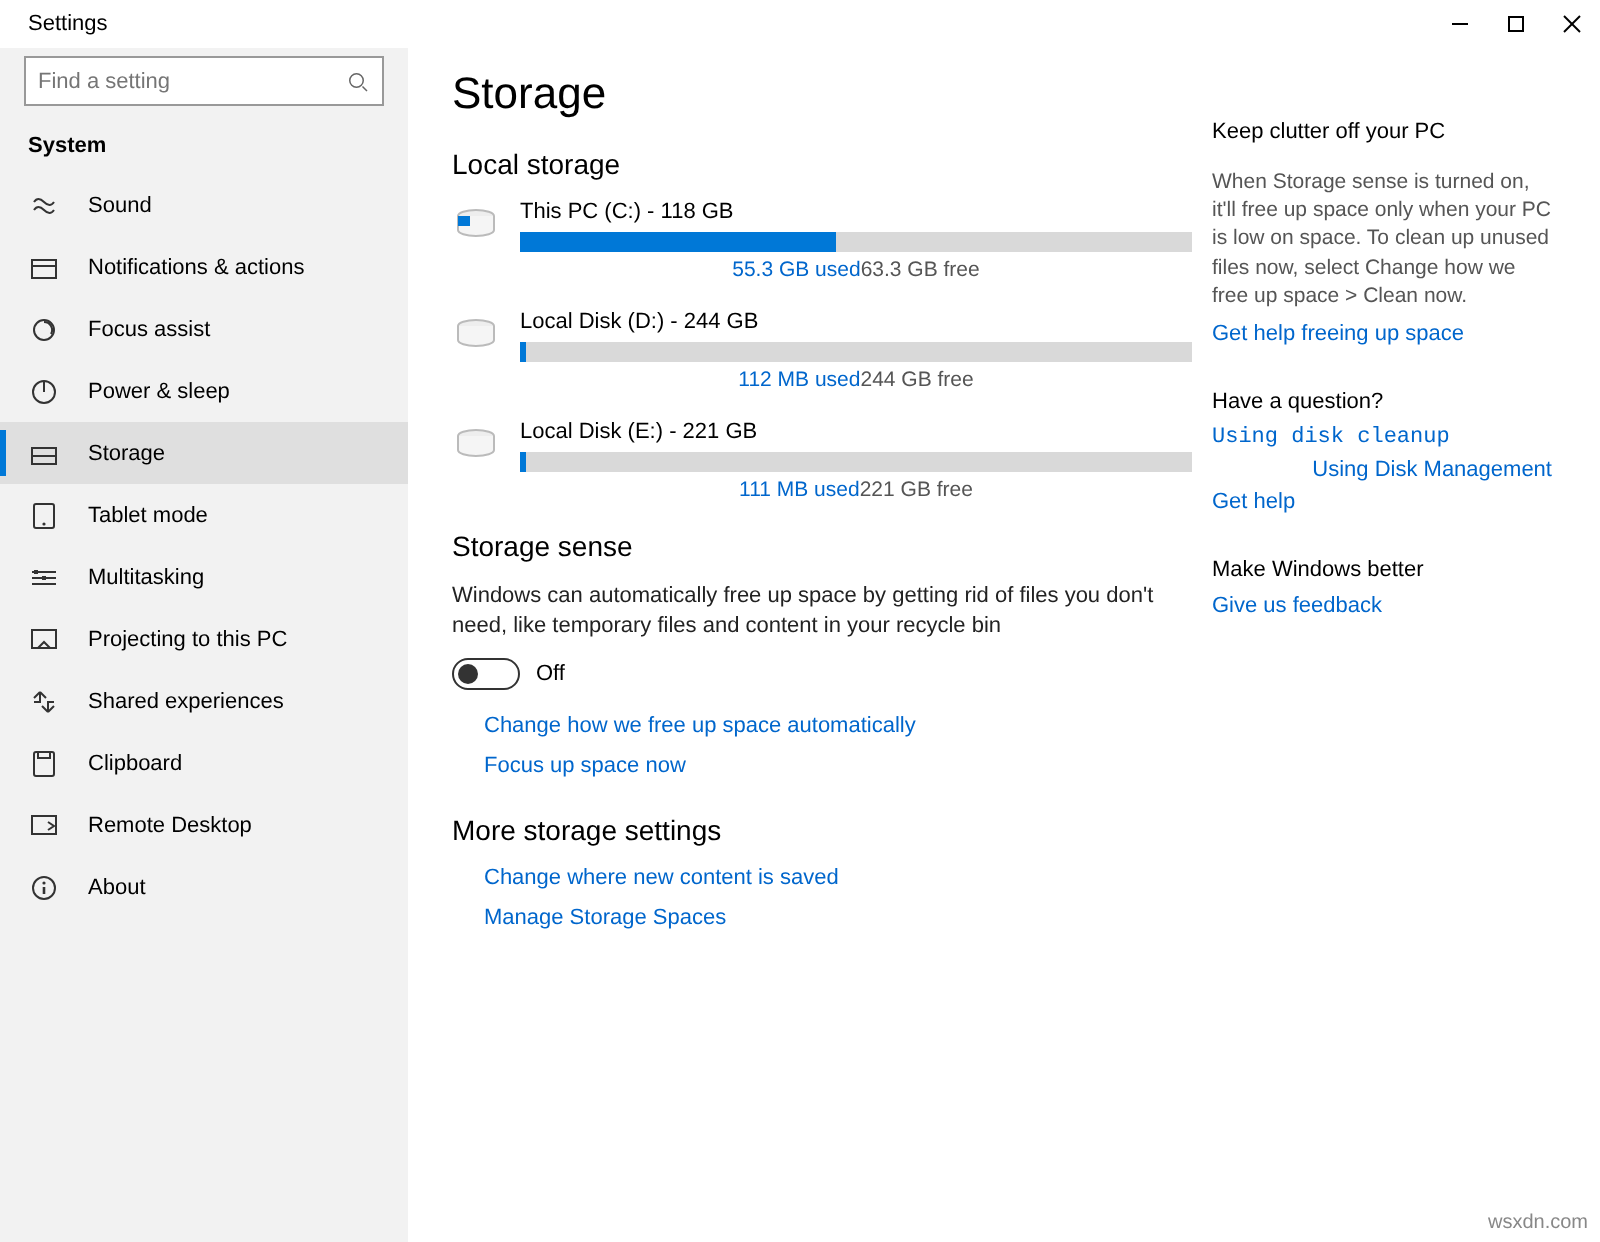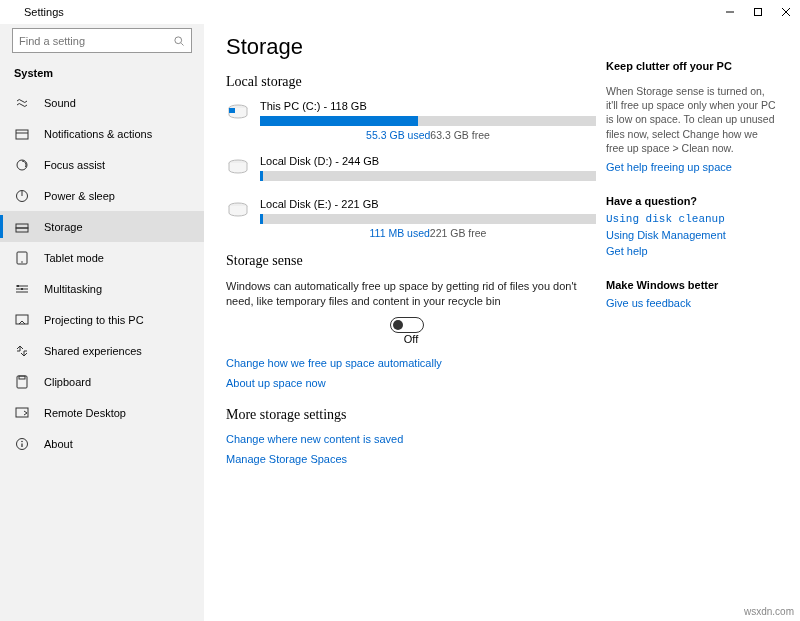--- a/index.html
+++ b/index.html
@@ -1,55 +1,55 @@
 <!DOCTYPE html>
 <html><head>
   <meta charset="utf-8">
   <style>
     * { box-sizing: border-box; margin: 0; padding: 0; font-family: "Segoe UI", sans-serif; }
     body { width: 800px; height: 621px; overflow: hidden; background: #fff; font-size: 11px; color: #000; }
     .window { display: flex; flex-direction: column; height: 100%; }
-    .titlebar { display: flex; align-items: center; height: 24px; padding-left: 24px; }
+    .titlebar { display: flex; align-items: center; height: 24px; padding-left: 14px; }
     .titlebar-title { font-size: 11px; }
     .titlebar-controls { margin-left: auto; display: flex; }
     .titlebar-btn { width: 28px; height: 24px; display:flex; align-items:center; justify-content:center; font-size:10px; }
     .body { display: flex; flex: 1; min-height: 0; }
     .sidebar { width: 204px; background: #f2f2f2; display:flex; flex-direction:column; border-right: 0; }
     .home-row { display:flex; align-items:center; height:32px; padding-left:14px; margin-top:6px; }
     .home-row .icon { width:16px; display:flex; justify-content:center; margin-right:14px;}
     .search-wrap { padding: 4px 12px 8px 12px; }
     .search { display:flex; align-items:center; border:1px solid #999; height:25px; background:#fff; padding:0 6px;}
     .search input { border:none; outline:none; flex:1; font-size:11px; background:transparent;}
     .group-label { font-weight:700; font-size:11px; padding:6px 14px 8px 14px;}
     .nav { flex:1; overflow:auto;}
     .nav-item { display:flex; align-items:center; height:31px; padding-left:14px; position:relative; cursor:default;}
     .nav-item .icon { width:16px; display:flex; justify-content:center; margin-right:14px; color:#333;}
     .nav-item.selected { background:#dfdfdf; }
     .nav-item.selected::before { content:""; position:absolute; left:0; top:4px; bottom:4px; width:3px; background:#0078d7;}
     .main { flex:1; padding: 10px 18px 20px 22px; display:flex; overflow:auto;}
     .content { flex:1; max-width: 370px; }
     h1.page-title { font-weight:400; font-size:22px; margin-bottom:14px;}
-    h2.section { font-weight:400; font-size:14px; margin:6px 0 10px 0;font-family:Liberation Serif, serif;}
+    h2.section { font-weight:400; font-size:14px; margin:6px 0 10px 0;}
     .drive { display:flex; margin-bottom:14px;}
     .drive-icon { width:28px; height:22px; margin-right:6px; margin-top:2px;}
     .drive-icon svg { width:24px; height:20px;}
     .drive-body { flex:1; }
     .drive-title { font-size:11px; margin-bottom:4px;}
     .bar { height:10px; background:#d9d9d9; position:relative; margin-bottom:3px;}
     .bar-fill { position:absolute; left:0; top:0; bottom:0; background:#0078d7;}
     .drive-line { display:flex; justify-content:center; font-size:10.5px;}
     .drive-used { color:#0066cc;}
     .drive-free { color:#555;}
     .desc { font-size:11px; color:#222; margin: 6px 0 8px 0; line-height:1.35;}
-    .toggle-row { display:flex; align-items:center; margin-bottom:12px;flex-direction:column;}
+    .toggle-row { display:flex; align-items:center; margin-bottom:12px;}
     .toggle { width:34px; height:16px; border:1px solid #333; border-radius:8px; position:relative; margin-right:8px; background:#fff;}
     .toggle-knob { position:absolute; left:2px; top:2px; width:10px; height:10px; border-radius:50%; background:#333;}
-    .link { color:#0066cc; font-size:11px; display:block; margin:8px 0; cursor:pointer;}
+    .link { color:#0066cc; font-size:11px; display:block; margin:8px 16px; cursor:pointer;}
     .right-panel { width:170px; margin-left:10px; padding-top:26px;}
-    .rp-heading { font-weight:700; font-size:11px; margin-bottom:6px;}
+    .rp-heading { font-weight:400; font-size:11px; margin-bottom:6px;}
     .rp-text { font-size:10.5px; color:#555; line-height:1.35; margin-bottom:6px;margin-top:12px;}
     .rp-block { margin-bottom:22px;}
     .watermark { position:fixed; right:6px; bottom:4px; font-size:10px; color:#888;}
     svg { display:block;}
   </style>
 </head>
 <body>
 
 <div class="window">
   <div class="titlebar">
@@ -232,20 +232,24 @@
                 <svg viewBox="0 0 24 20">
                   <ellipse cx="12" cy="6" rx="9" ry="3" fill="#eee" stroke="#bbb"></ellipse>
                   <path d="M3 6 V13 A9 3 0 0 0 21 13 V6" fill="#f5f5f5" stroke="#bbb"></path>
                 </svg>
               </div>
               <div class="drive-body">
                 <div class="drive-title">Local Disk (D:) - 244 GB</div>
                 <div class="bar">
                   <div class="bar-fill" style="width:1%"></div>
                 </div>
+                <div class="drive-line">
+                  <span class="drive-used">112 MB used</span>
+                  <span class="drive-free">244 GB free</span>
+                </div>
               </div>
             </div>
             <div class="drive">
               <div class="drive-icon">
                 <svg viewBox="0 0 24 20">
                   <ellipse cx="12" cy="6" rx="9" ry="3" fill="#eee" stroke="#bbb"></ellipse>
                   <path d="M3 6 V13 A9 3 0 0 0 21 13 V6" fill="#f5f5f5" stroke="#bbb"></path>
                 </svg>
               </div>
               <div class="drive-body">
@@ -263,38 +267,38 @@
 
         <h2 class="section" style="margin-top:14px">Storage sense</h2>
         <div class="desc">Windows can automatically free up space by getting rid of files you don't need, like temporary files and content in your recycle bin</div>
         <div class="toggle-row">
           <div class="toggle">
               <div class="toggle-knob"></div>
             </div>
           <span>Off</span>
         </div>
         <a class="link">Change how we free up space automatically</a>
-        <a class="link">About up space now</a>
+        <a class="link">Focus up space now</a>
 
         <h2 class="section" style="margin-top:18px">More storage settings</h2>
         <a class="link">Change where new content is saved</a>
         <a class="link">Manage Storage Spaces</a>
       </div>
 
       <div class="right-panel">
         <div class="rp-block">
           <div class="rp-heading">Keep clutter off your PC</div>
           <div class="rp-text">When Storage sense is turned on, it'll free up space only when your PC is low on space. To clean up unused files now, select Change how we free up space &gt; Clean now.</div>
           <a class="link" style="margin:2px 0">Get help freeing up space</a>
         </div>
         <div class="rp-block">
           <div class="rp-heading">Have a question?</div>
           <div id="qlinks">
               <a class="link" style="margin: 4px 0px; font-family: Liberation Mono, monospace;">Using disk cleanup</a>
-              <a class="link" style="margin: 4px 0px;">Using Disk Management</a>
+              <a class="link" style="margin: 4px 0px; text-align: right;">Using Disk Management</a>
               <a class="link" style="margin: 4px 0px;">Get help</a>
             </div>
         </div>
         <div class="rp-block">
           <div class="rp-heading">Make Windows better</div>
           <a class="link" style="margin:2px 0">Give us feedback</a>
         </div>
       </div>
     </div>
   </div>

